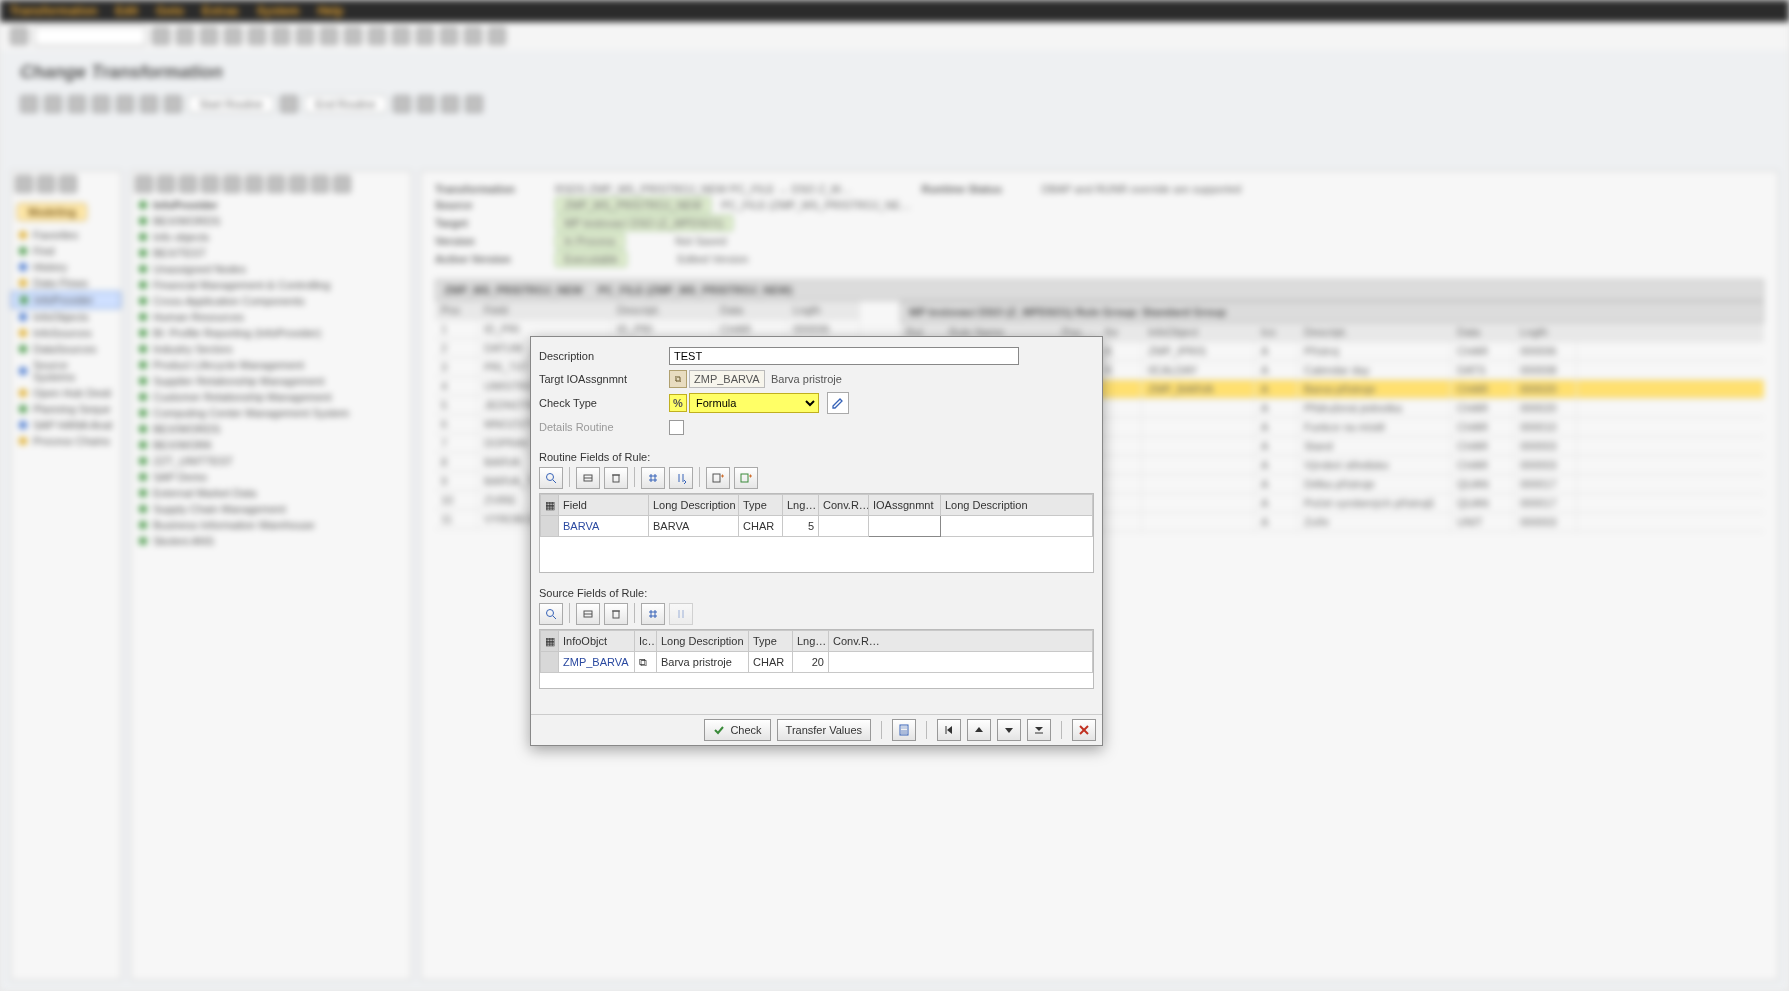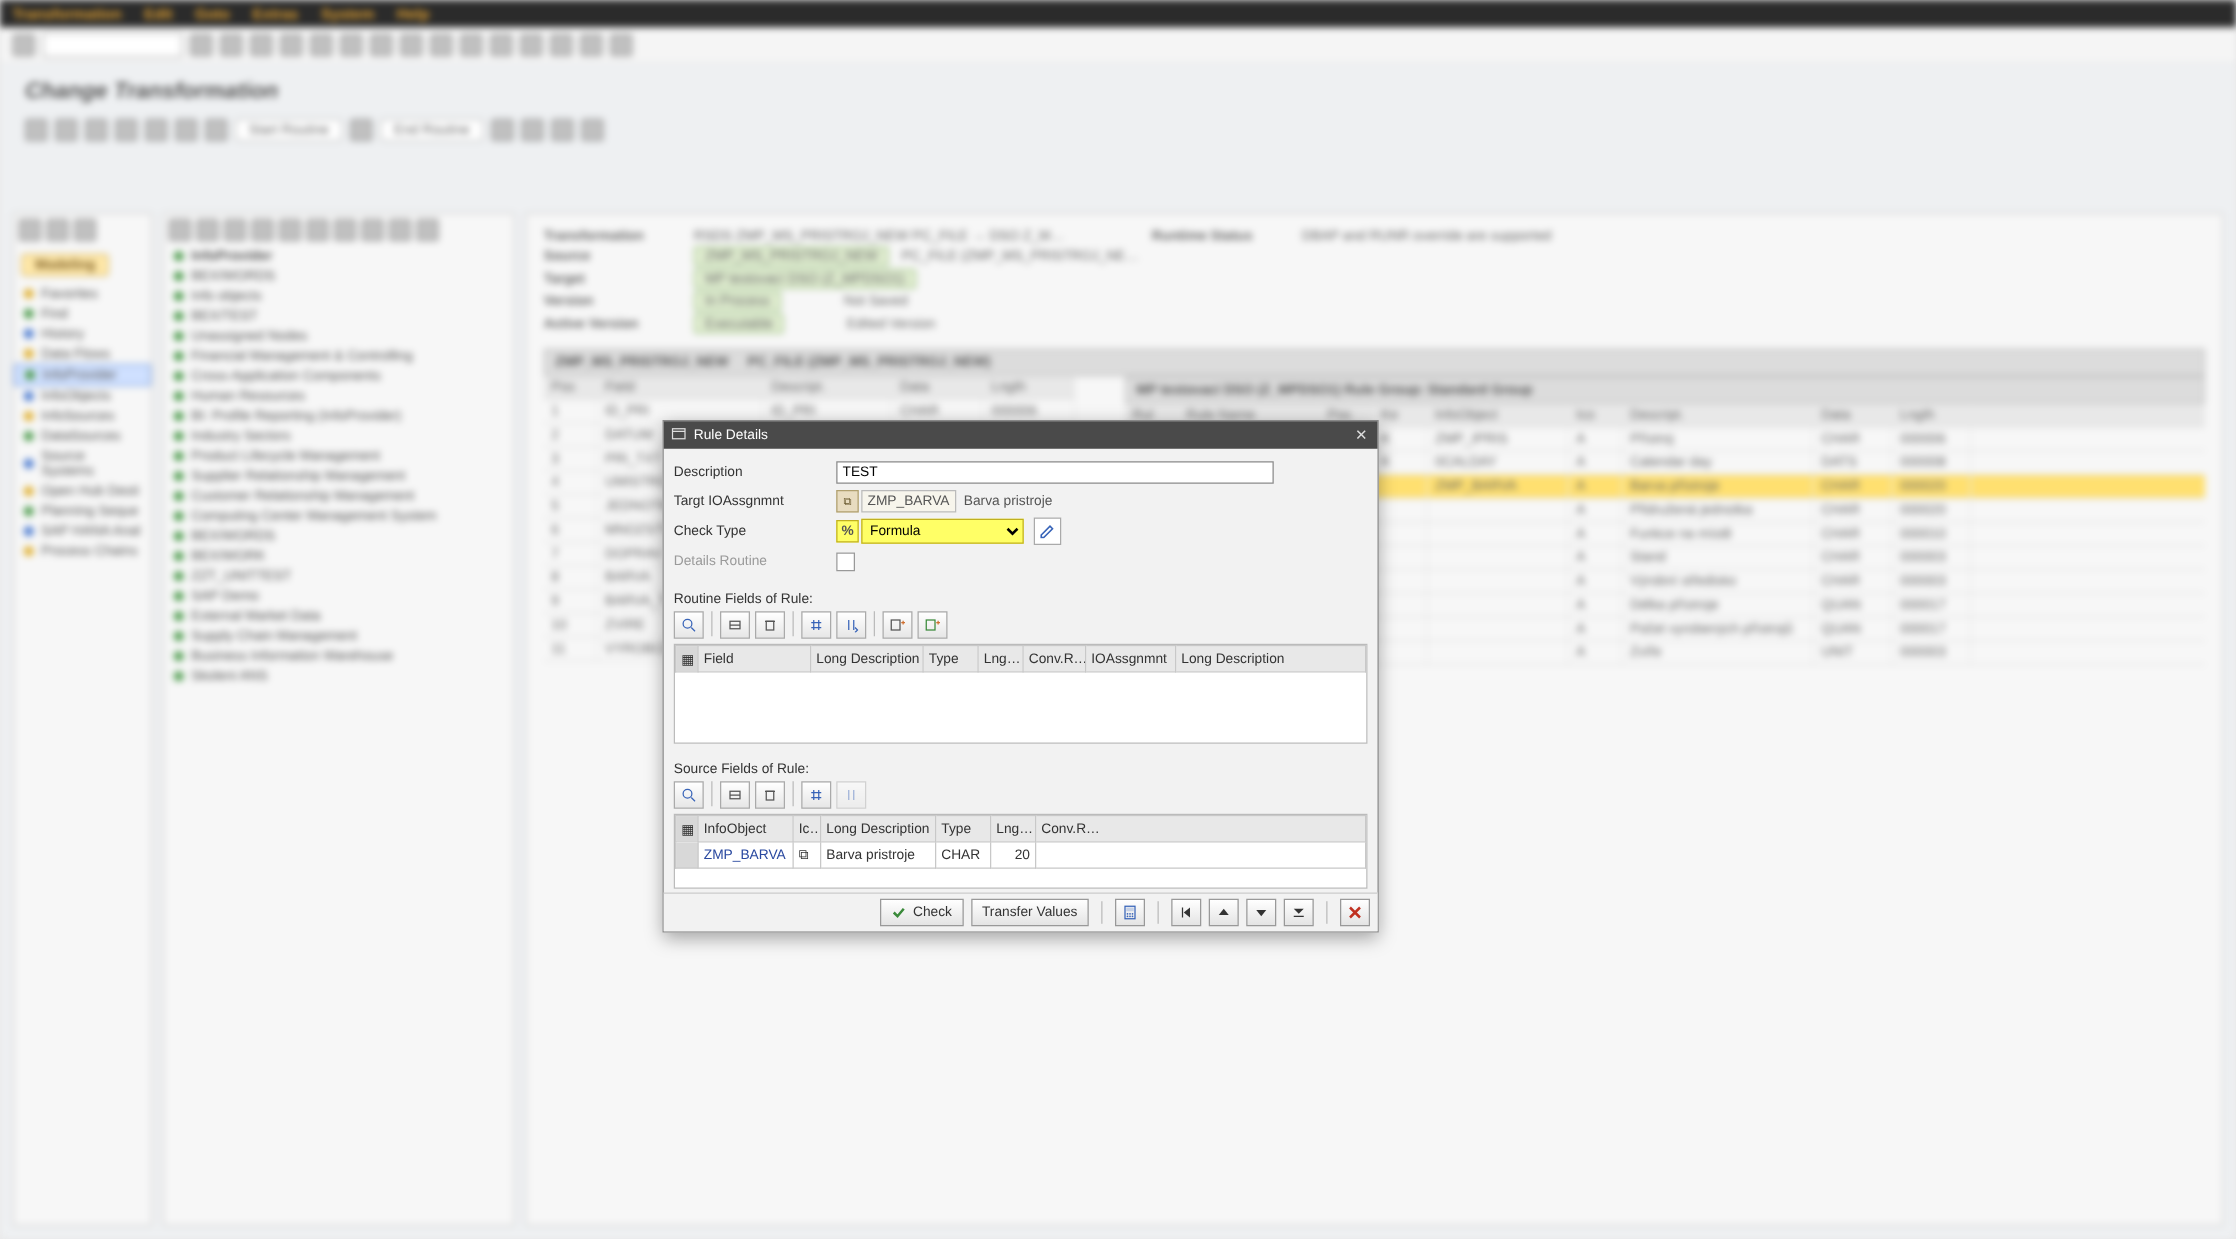--- a/index.html
+++ b/index.html
@@ -522,32 +522,20 @@
                 </div>
             </div>
           </div>
         </div>
       </div>
     </div>
   </div>
 </div>
 
 <div class="modal">
-  <div class="modal-title">
-    <div class="t">
-      <span>
-        <svg width="12" height="12" viewBox="0 0 12 12">
-            <rect x="1" y="2" width="10" height="8" fill="none" stroke="#ddd"></rect>
-            <line x1="1" y1="4" x2="11" y2="4" stroke="#ddd"></line>
-          </svg>
-      </span>
-      <span>Rule Details</span>
-    </div>
-    <div class="close-x">✕</div>
-  </div>
 
   <div class="modal-body">
 
     <div class="mrow">
       <div class="mlbl">Description</div>
       <input class="txtfield" style="max-width: 350px;" type="text" value="TEST">
     </div>
 
     <div class="mrow">
       <div class="mlbl">Targt IOAssgnmnt</div>
@@ -640,20 +628,30 @@
             <tr>
           <th class="rowhdr">▦</th>
           <th>Field</th>
           <th>Long Description</th>
           <th>Type</th>
           <th>Lng…</th>
           <th>Conv.R…</th>
           <th>IOAssgnmnt</th>
           <th>Long Description</th>
         </tr>
+        <tr>
+          <td class="rowhdr"></td>
+          <td class="ccell">BARVA</td>
+          <td>BARVA</td>
+          <td>CHAR</td>
+          <td style="text-align:right;">5</td>
+          <td></td>
+          <td style="background:#fff;border:1px solid #888;"></td>
+          <td></td>
+        </tr>
       </tbody>
         </table>
     </div>
 
     <div class="section-title">Source Fields of Rule:</div>
     <div class="tbl-toolbar">
       <div class="tbtn">
           <svg class="ic" viewBox="0 0 12 12">
             <circle cx="5" cy="5" r="3.5" fill="none" stroke="#3763b8"></circle>
             <line x1="8" y1="8" x2="11" y2="11" stroke="#3763b8"></line>
@@ -691,21 +689,21 @@
             <col style="width:76px">
             <col style="width:22px">
             <col style="width:92px">
             <col style="width:44px">
             <col style="width:36px">
             <col>
           </colgroup>
         <tbody>
             <tr>
           <th class="rowhdr">▦</th>
-          <th>InfoObject</th>
+          <th>InfoObjct</th>
           <th>Ic…</th>
           <th>Long Description</th>
           <th>Type</th>
           <th>Lng…</th>
           <th>Conv.R…</th>
         </tr>
         <tr>
           <td class="rowhdr"></td>
           <td class="ccell">ZMP_BARVA</td>
           <td>⧉</td>

